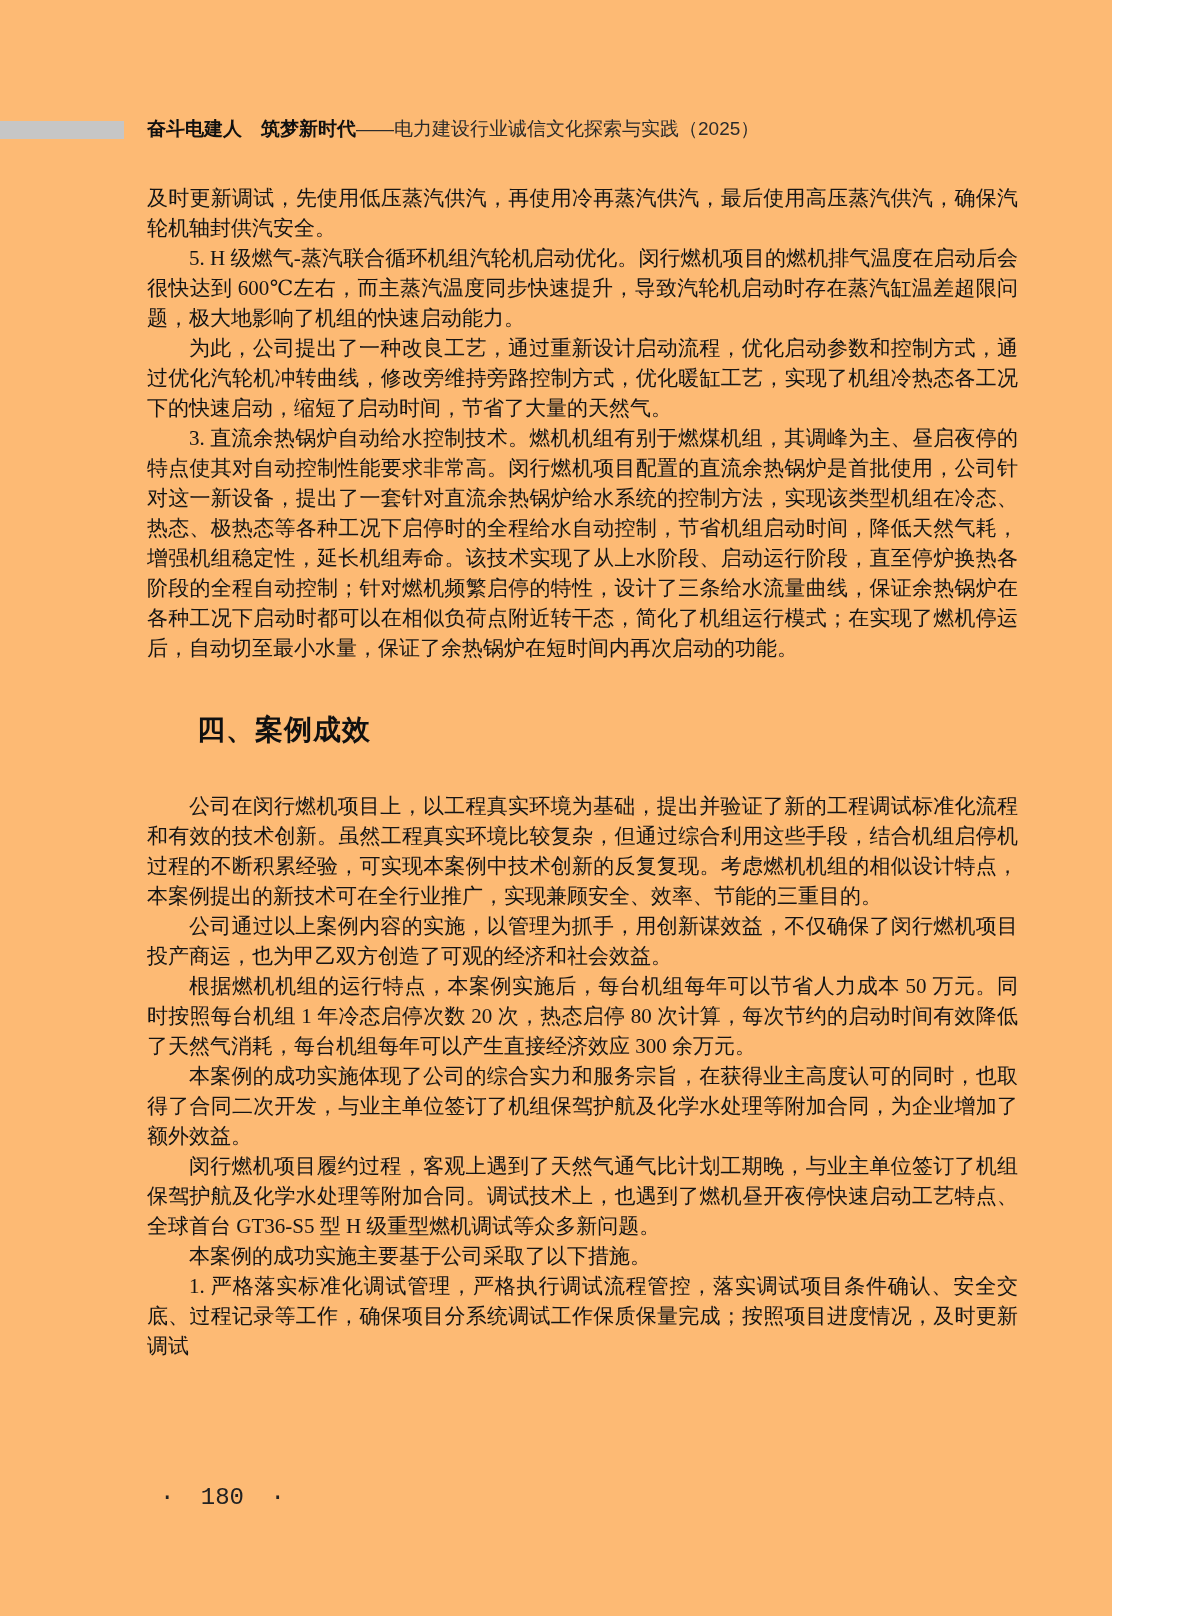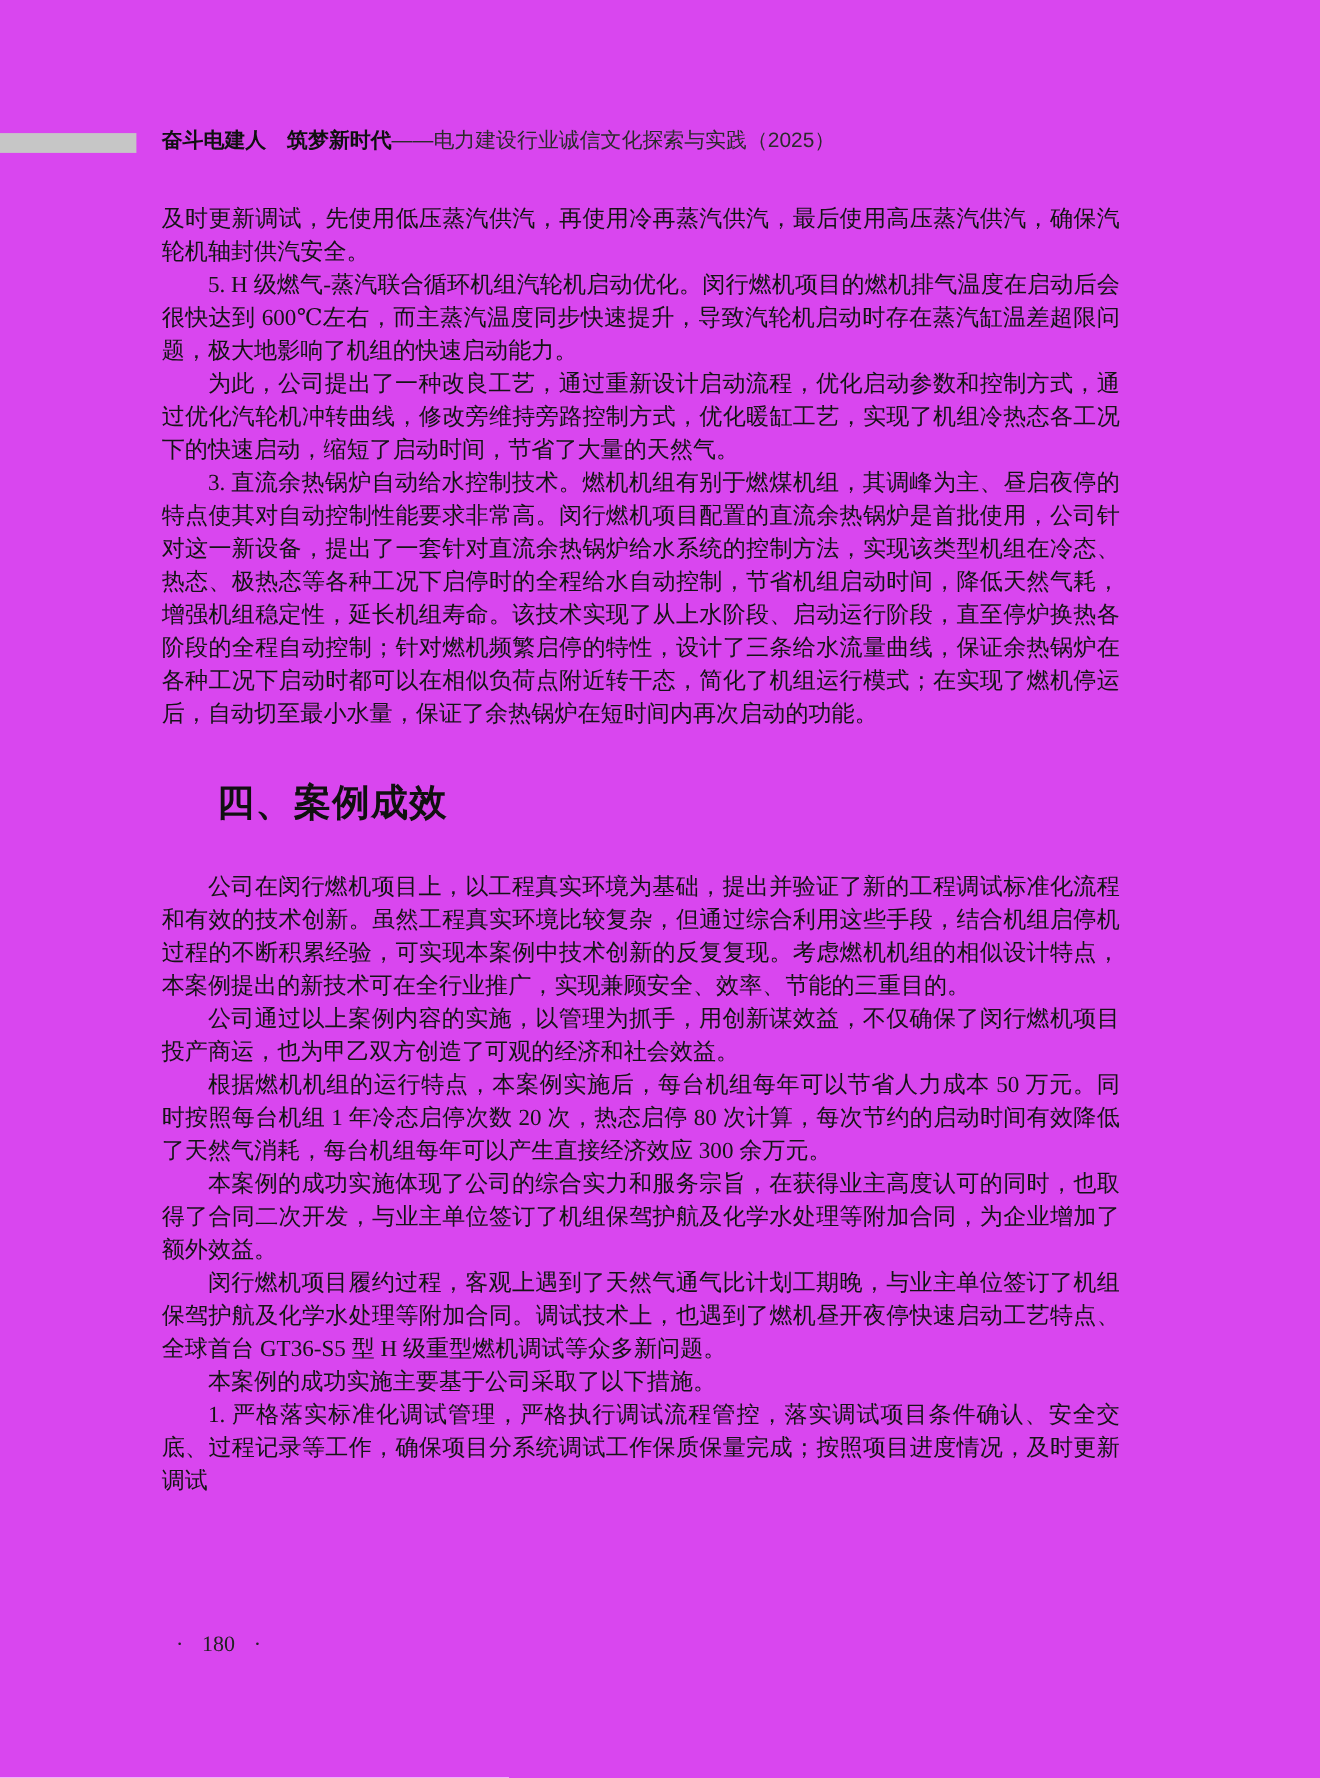--- a/index.html
+++ b/index.html
@@ -1,21 +1,21 @@
 <!DOCTYPE html>
 <html><head>
 <meta charset="utf-8">
 <style>
   * { margin: 0; padding: 0; box-sizing: border-box; }
   html, body { width: 1200px; background: #ffffff; }
   .page {
     position: relative;
-    width: 1200px;
+    width: 1112px;
     height: 1616px;
-    background: #d946ef;
+    background: #fdba74;
     overflow: hidden;
     color: #1a1a1a;
   }
   .header-bar {
     position: absolute;
     left: 0;
     top: 121px;
     width: 124px;
     height: 18px;
     background: #c6c6c6;
@@ -43,34 +43,34 @@
     line-height: 30px;
     text-align: justify;
     text-justify: inter-ideograph;
     color: #141414;
   }
   .content p { text-indent: 2em; }
   .content p.no-indent { text-indent: 0; }
   .sec-heading {
     font-family: "Liberation Sans", "DejaVu Sans", sans-serif;
     font-weight: bold;
-    font-size: 34px;
+    font-size: 28px;
     line-height: 38px;
     letter-spacing: 1px;
     margin: 48px 0 42px 50px;
     text-align: left;
     text-indent: 0;
     color: #101010;
   }
   .footer {
     position: absolute;
     left: 160px;
     top: 1484px;
-    font-family: Liberation Serif, serif;
-    font-size: 20px;
+    font-family: Liberation Mono, monospace;
+    font-size: 24px;
     color: #222222;
     word-spacing: 12px;
   }
 </style>
 </head>
 <body>
 
 <div class="page">
 
   <div class="header-bar"></div>

